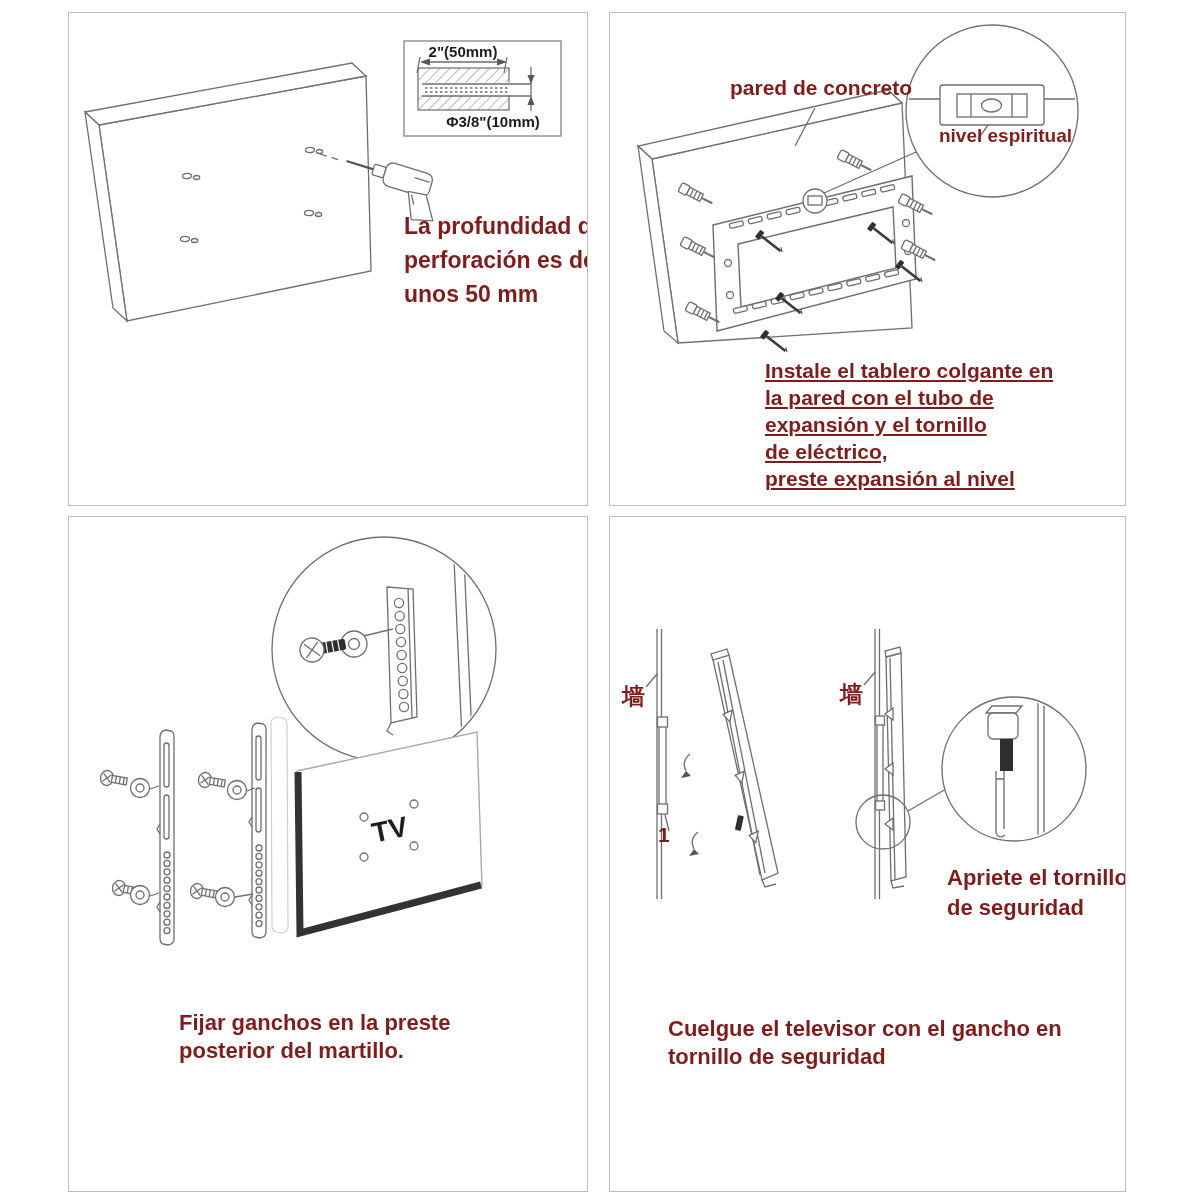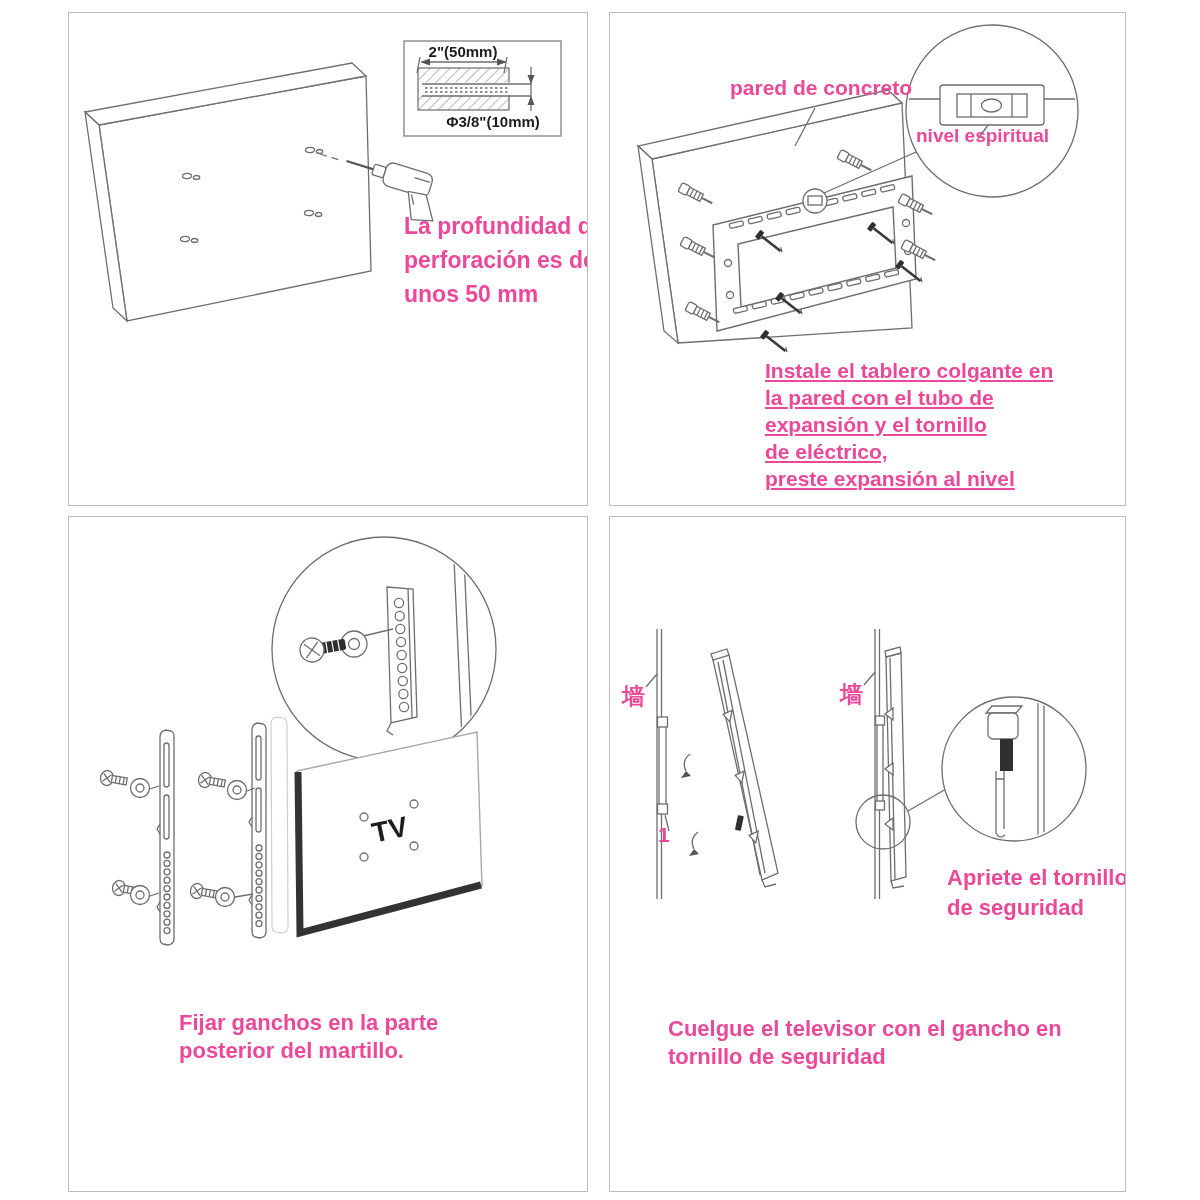--- a/index.html
+++ b/index.html
@@ -6,26 +6,26 @@
   body{
     width:1200px;height:1200px;position:relative;background:#ffffff;
     font-family:"Liberation Sans",sans-serif;color:#1d1d1d;
   }
   .panel{position:absolute;border:1px solid #bcbcbc;background:#fff;overflow:hidden;}
   #panel1{left:68px;top:12px;width:518px;height:492px;}
   #panel2{left:609px;top:12px;width:515px;height:492px;}
   #panel3{left:68px;top:516px;width:518px;height:674px;}
   #panel4{left:609px;top:516px;width:515px;height:674px;}
   .panel svg{position:absolute;left:0;top:0;}
-  .cap{position:absolute;font-weight:bold;color:#ec4899;white-space:nowrap;}
+  .cap{position:absolute;font-weight:bold;color:#7f1d1d;white-space:nowrap;}
   .c-main{font-size:22px;line-height:31px;}
   .p1-note{left:335px;top:196px;font-size:23px;line-height:34px;}
   .p1-cap{left:67px;top:384px;}
   .p2-wall{left:120px;top:63px;font-size:21px;}
-  .p2-level{left:306px;top:112px;width:156px;text-align:left;font-size:19px;white-space:nowrap;}
+  .p2-level{left:306px;top:112px;width:156px;text-align:right;font-size:19px;white-space:nowrap;}
   .p2-cap{left:155px;top:344px;font-size:21px;line-height:27px;text-decoration:underline;}
   .p3-cap{left:110px;top:492px;line-height:28px;}
   .p4-wall1{left:12px;top:164px;font-size:23px;}
   .p4-wall2{left:230px;top:162px;font-size:23px;}
   .p4-num{left:48px;top:306px;font-size:21px;}
   .p4-note{left:337px;top:346px;line-height:30px;}
   .p4-cap{left:58px;top:498px;line-height:28px;}
   
   .ln{fill:none;stroke:#6e6e6e;stroke-width:1.3px;}
   .fw{fill:#ffffff;stroke:#6e6e6e;stroke-width:1.3px;}
@@ -289,21 +289,21 @@
       <polygon points="228,254 408,215 413,369 230,417" fill="#fff" stroke="#a8a8a8" stroke-width="1.4"></polygon>
       <path d="M229,255 L231,416 L412,368" fill="none" stroke="#333" stroke-width="7"></path>
       <circle cx="295" cy="300" r="4" class="fw"></circle>
       <circle cx="345" cy="287" r="4" class="fw"></circle>
       <circle cx="295" cy="340" r="4" class="fw"></circle>
       <circle cx="345" cy="329" r="4" class="fw"></circle>
       <text x="322" y="322" text-anchor="middle" class="svgt" font-size="28" transform="rotate(-12 322 318)">TV</text>
     </g>
   </svg>
   <div class="cap c-main p3-cap">
-    <div>Fijar ganchos en la parte</div>
+    <div>Fijar ganchos en la preste</div>
     <div>posterior del martillo.</div>
   </div>
 </section>
 
 <section class="panel" id="panel4">
   <svg width="515" height="674" viewBox="0 0 515 674">
     <defs>
         <clipPath id="c4">
           <circle cx="404" cy="252" r="70"></circle>
         </clipPath>

